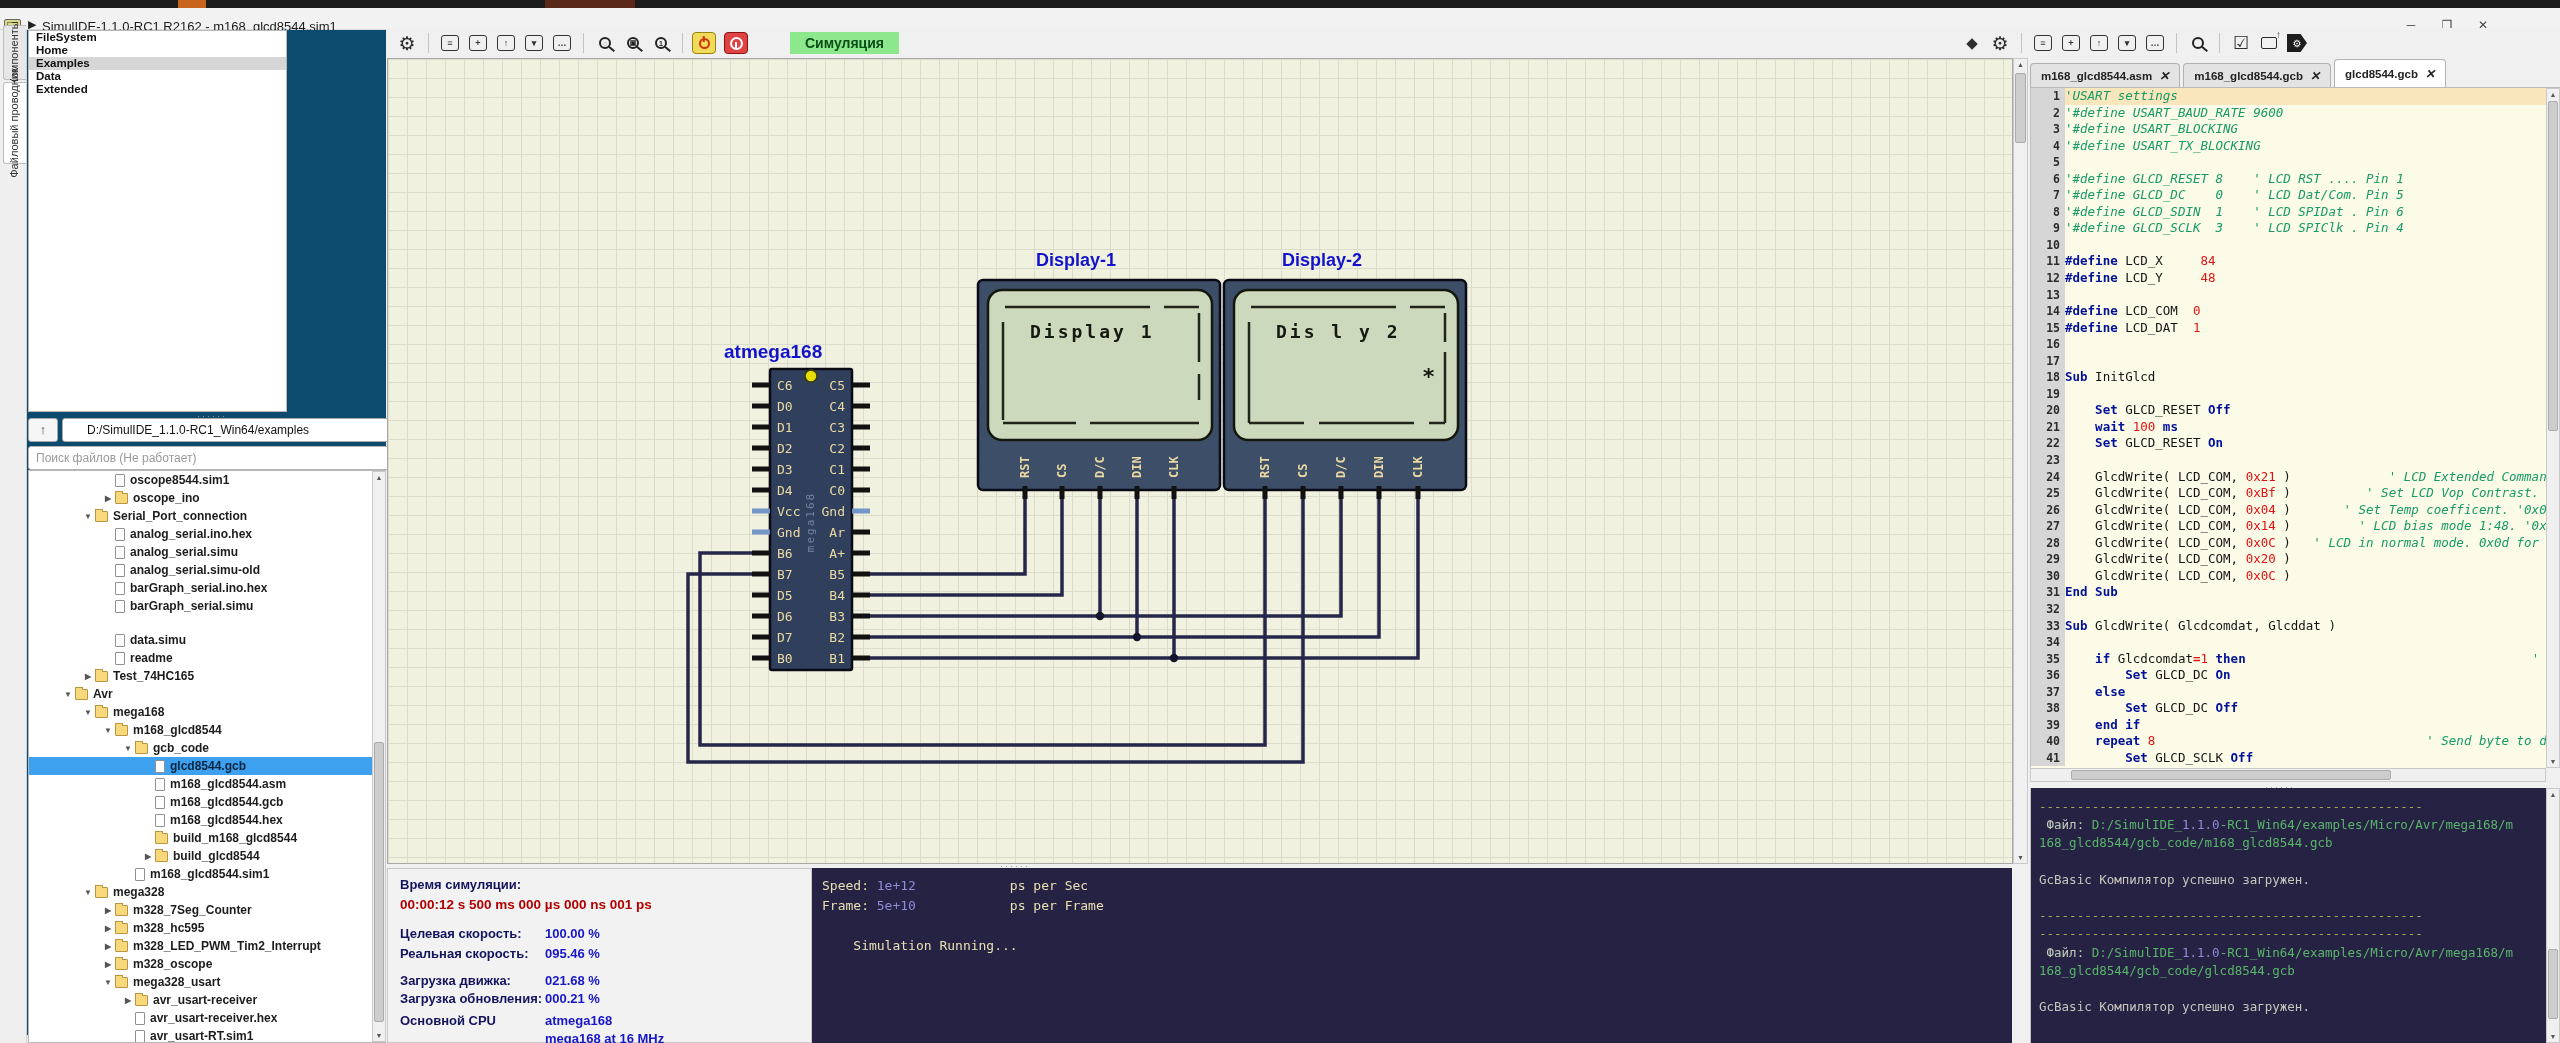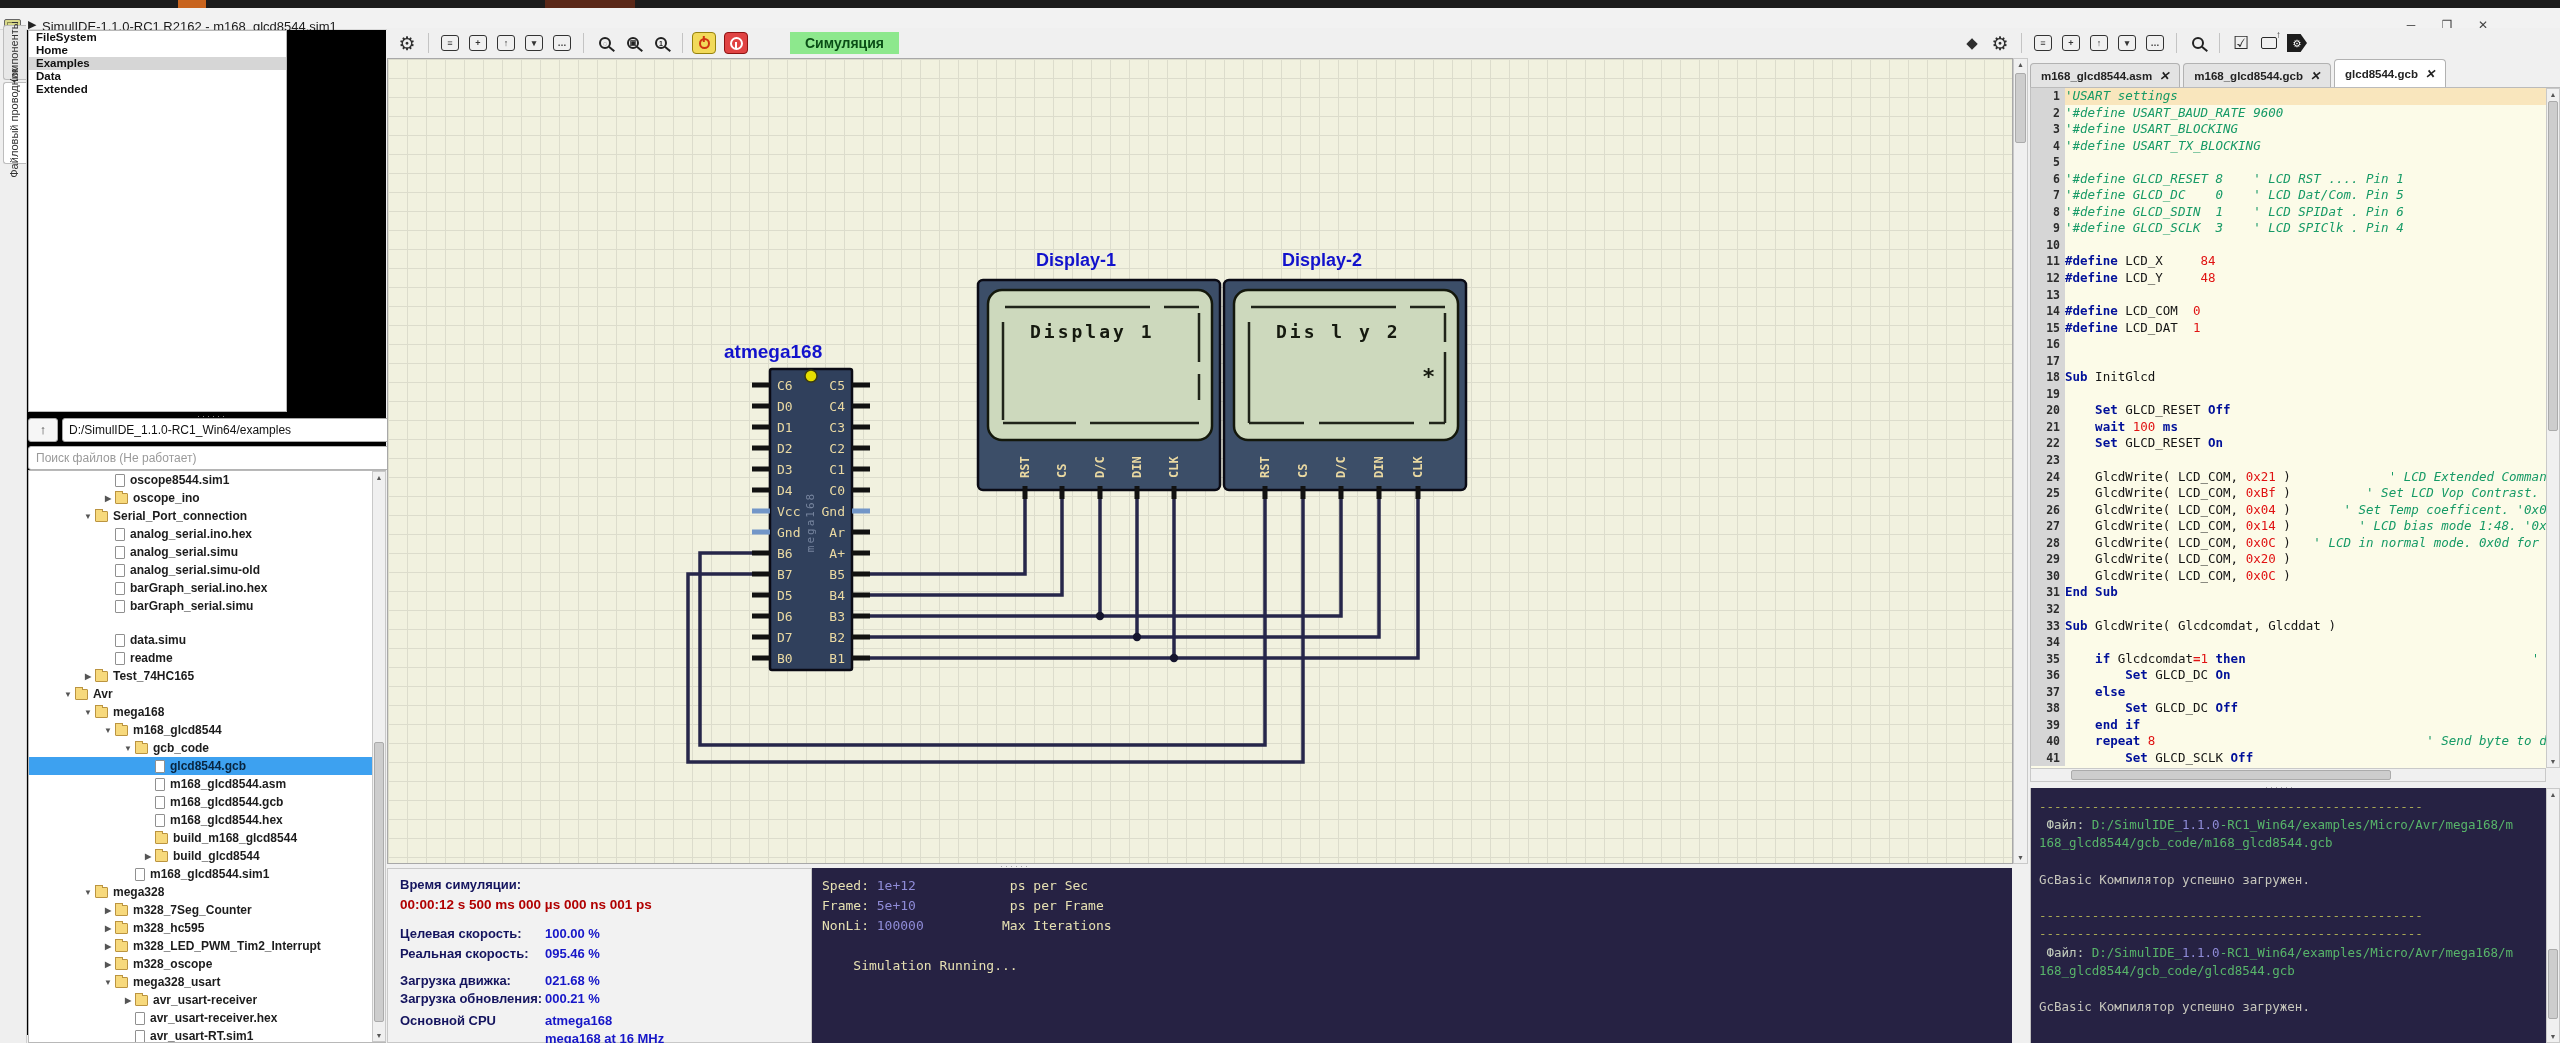--- a/index.html
+++ b/index.html
@@ -16,26 +16,26 @@
   #appicon:before{ content:""; position:absolute; left:2px; top:2px; width:9px; height:9px; border:1px solid #8a8a50;}
   #play-glyph { left:28px; top:10px; font-size:11px; color:#222; }
   #title-text { left:42px; top:11px; font-size:13px; color:#1a1a1a; }
   .winbtn { top:10px; width:30px; height:16px; text-align:center; font-size:12px; color:#444; }
   
   #leftstrip { left:0; top:30px; width:27px; height:1013px; background:#efefef; border-right:1px solid #cfcfcf; }
   .vtab { position:absolute; left:3px; width:23px; background:#e7e7e7; border:1px solid #bdbdbd; border-right:none; border-radius:3px 0 0 3px; }
   .vtab.active { background:#ffffff; }
   .vtab span { position:absolute; left:4px; top:50%; transform-origin:0 0; transform:rotate(-90deg) translateX(-50%); white-space:nowrap; font-size:11px; color:#333; }
   
-  #leftpanel { left:27px; top:30px; width:359px; height:1005px; background:#000000; }
+  #leftpanel { left:27px; top:30px; width:359px; height:1005px; background:#0c4a6e; }
   #placesbox { left:1px; top:0px; width:259px; height:382px; background:#fff; border:1px solid #b8b8b8; }
   .place-row { height:13px; line-height:13px; padding-left:7px; font-size:11.5px; font-weight:bold; color:#101010; }
   .place-row.sel { background:#d6d6d6; }
   #pathbar-up { left:1px; top:388px; width:30px; height:24px; background:#f6f6f6; border:1px solid #a8a8a8; border-radius:3px; text-align:center; line-height:22px; font-size:13px; color:#444; }
-  #pathbar { left:35px; top:388px; width:347px; height:24px; background:#fff; border:1px solid #a8a8a8; border-radius:3px; font-size:12px; line-height:22px; padding-left:6px; color:#111; overflow:hidden; white-space:nowrap; }
+  #pathbar { left:35px; top:388px; width:347px; height:24px; background:#fff; border:1px solid #a8a8a8; border-radius:3px; font-size:12px; line-height:22px; padding-left:24px; color:#111; overflow:hidden; white-space:nowrap; }
   #searchbox { left:1px; top:416px; width:381px; height:24px; background:#fff; border:1px solid #b4b4b4; border-radius:3px; font-size:12px; line-height:22px; padding-left:7px; color:#9a9a9a; }
   #treebox { left:1px; top:440px; width:358px; height:573px; background:#fff; border:1px solid #b8b8b8; overflow:hidden; }
   .trow { height:18px; display:flex; align-items:center; font-size:12px; font-weight:600; color:#1c1c1c; white-space:nowrap; }
   .trow.sel { background:#3da1f0; color:#08243e; }
   .texp { width:14px; font-size:8px; color:#555; text-align:center; flex:0 0 14px;}
   .tico { flex:0 0 13px; height:11px; margin-right:5px; position:relative; }
   .tico.folder { background:#f7d97c; border:1px solid #bb9440; border-radius:1px; }
   .tico.folder:before { content:""; position:absolute; left:-1px; top:-3px; width:6px; height:2px; background:#f7d97c; border:1px solid #bb9440; border-bottom:none;}
   .tico.file { width:10px; flex:0 0 10px; height:13px; background:#fff; border:1px solid #909090; border-radius:1px; }
   
@@ -520,21 +520,20 @@
         <div class="stat-val" style="left: 157px; top: 122px;">000.21 %</div>
       </div>
     <div class="stat-label" style="left:12px;top:144px;">Основной CPU</div>
     <div class="stat-val" style="left:157px;top:144px;">atmega168</div>
     <div class="stat-val" style="left:157px;top:162px;">mega168 at 16 MHz</div>
   </div>
 
   <div class="abs" id="midconsole">
       <div class="cline"><span class="mc-l">Speed: </span><span class="mc-v">1e+12</span><span class="mc-l">            ps per Sec</span></div>
       <div class="cline"><span class="mc-l">Frame: </span><span class="mc-v">5e+10</span><span class="mc-l">            ps per Frame</span></div>
-      <div class="cline"><span class="mc-l">NonLi: </span><span class="mc-v">100000</span><span class="mc-l">          Max Iterations</span></div>
       <div class="cline">&nbsp;</div>
       <div class="cline"><span class="mc-l">    Simulation Running...</span></div>
     </div>
   <div class="dots-h" style="left:1000px;top:861px;">······</div>
 
   <div class="abs" id="tabsrow">
       <div class="etab">
         <span>m168_glcd8544.asm</span>
         <span class="x">✕</span>
       </div>

